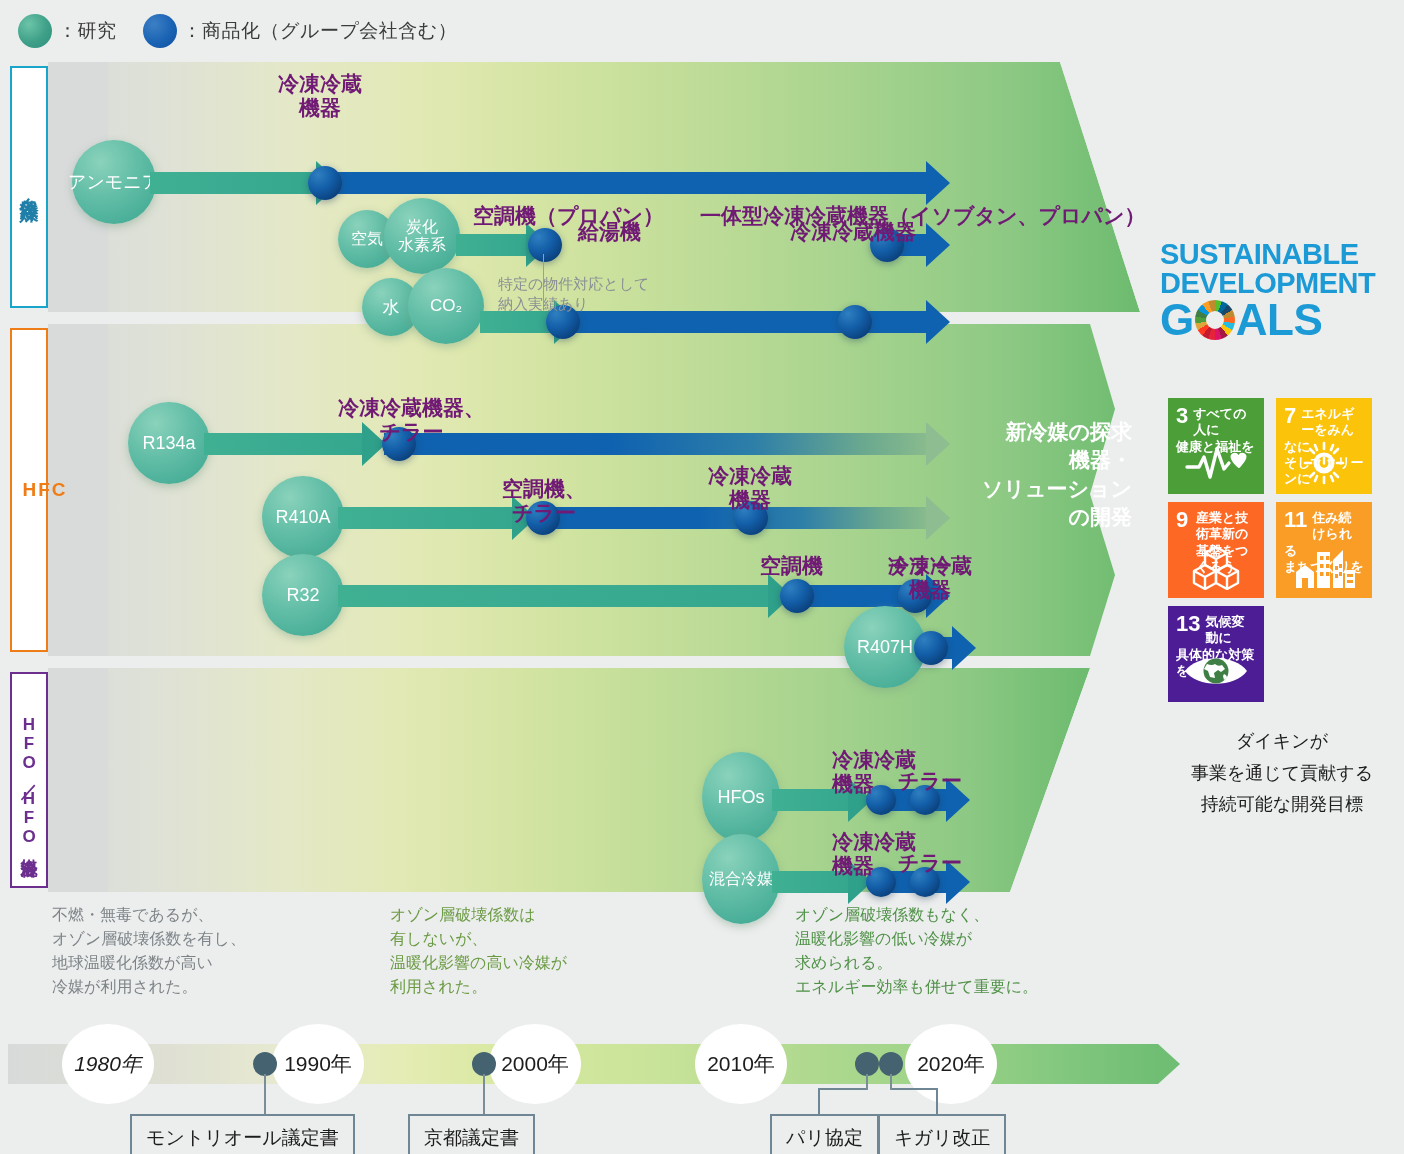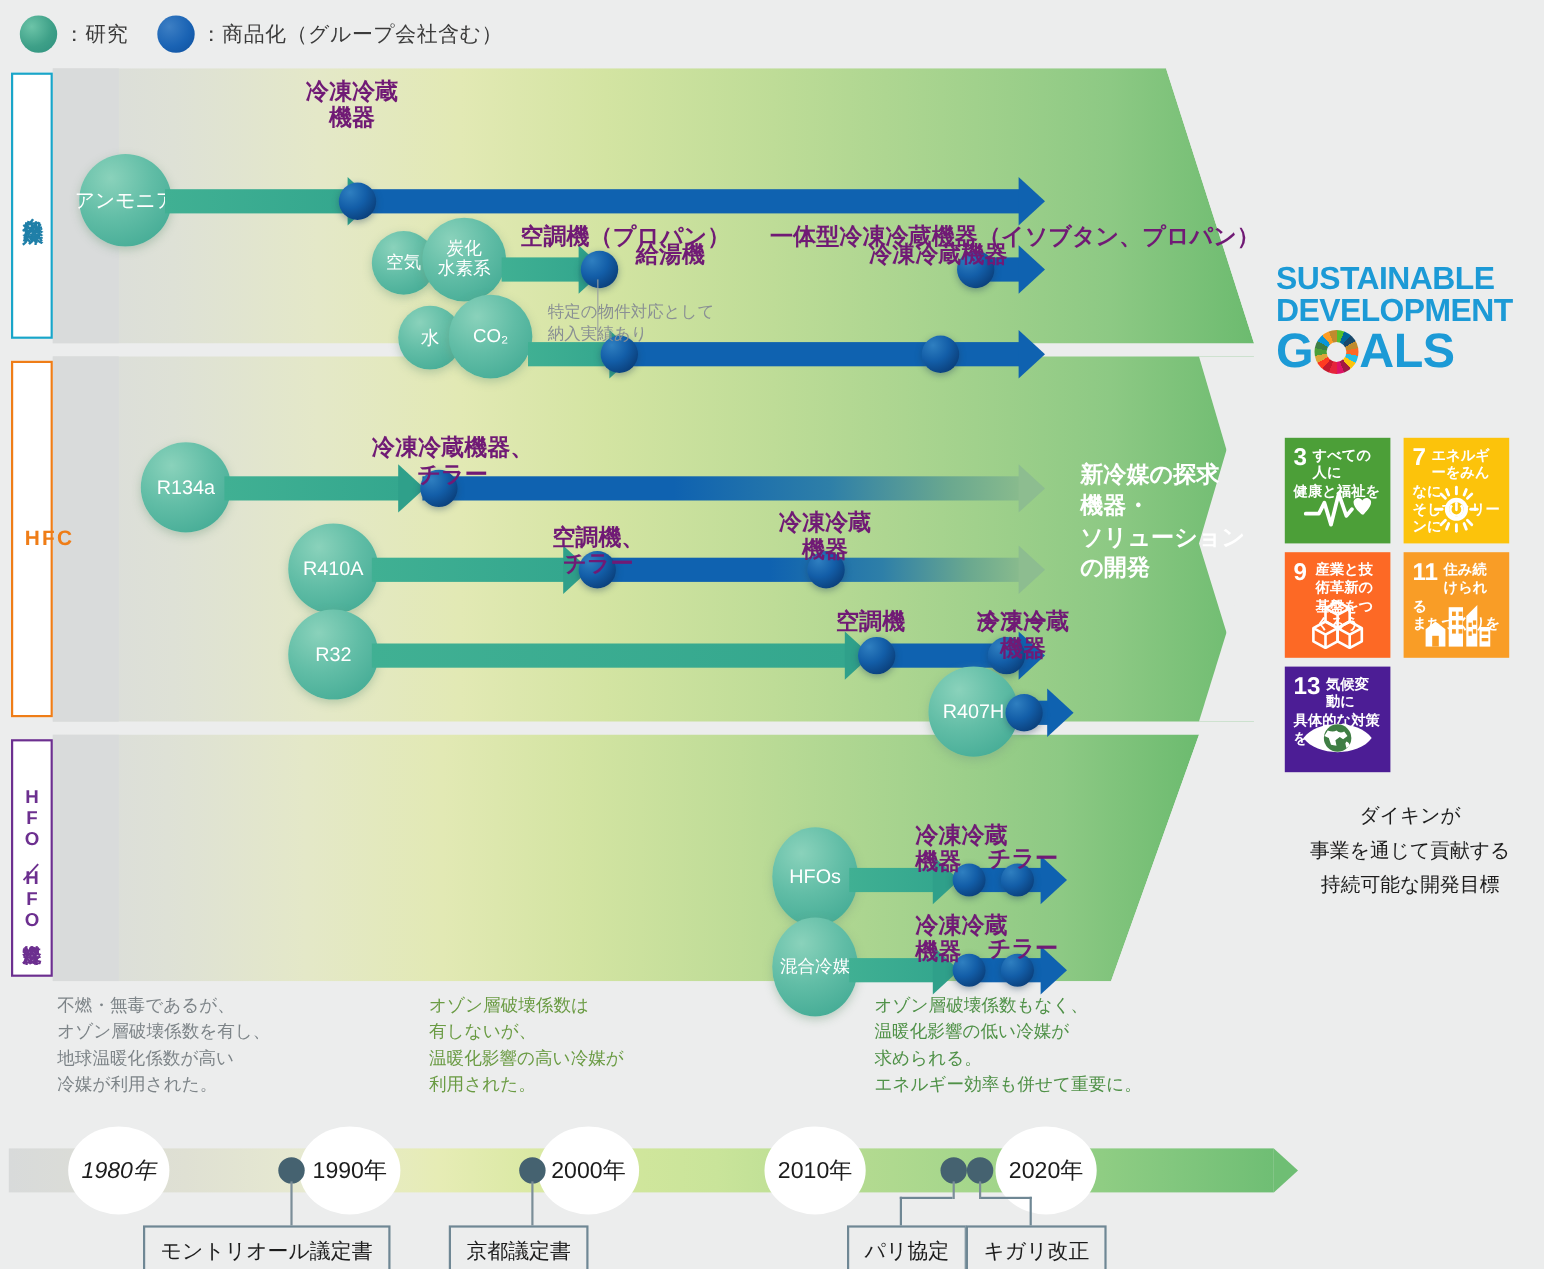--- a/index.html
+++ b/index.html
@@ -287,21 +287,21 @@
     <div class="nlabel" style="left:888px; top:492px;">チラー</div>
 
     <div class="bubble" style="left:844px; top:544px; width:82px; height:82px;">
       <span>R407H</span>
     </div>
     <div class="barrow" style="left:922px; top:575px; width:32px;"></div>
     <div class="node" style="left:914px; top:569px;"></div>
     <div class="nlabel" style="left:888px; top:492px; white-space:pre-line;">冷凍冷蔵
 機器</div>
 
-    <div class="outcome" style="left:982px; top:356px; white-space:pre-line;">新冷媒の探求
+    <div class="outcome" style="left:982px; top:356px; white-space:pre-line;text-align:right;">新冷媒の探求
 機器・
 ソリューション
 の開発</div>
 
     <div class="bubble" style="left:702px; top:690px; width:78px; height:90px;">
       <span>HFOs</span>
     </div>
     <div class="garrow" style="left:772px; top:727px; width:78px;"></div>
     <div class="barrow" style="left:878px; top:727px; width:70px;"></div>
     <div class="node sm" style="left:866px; top:723px;"></div>

